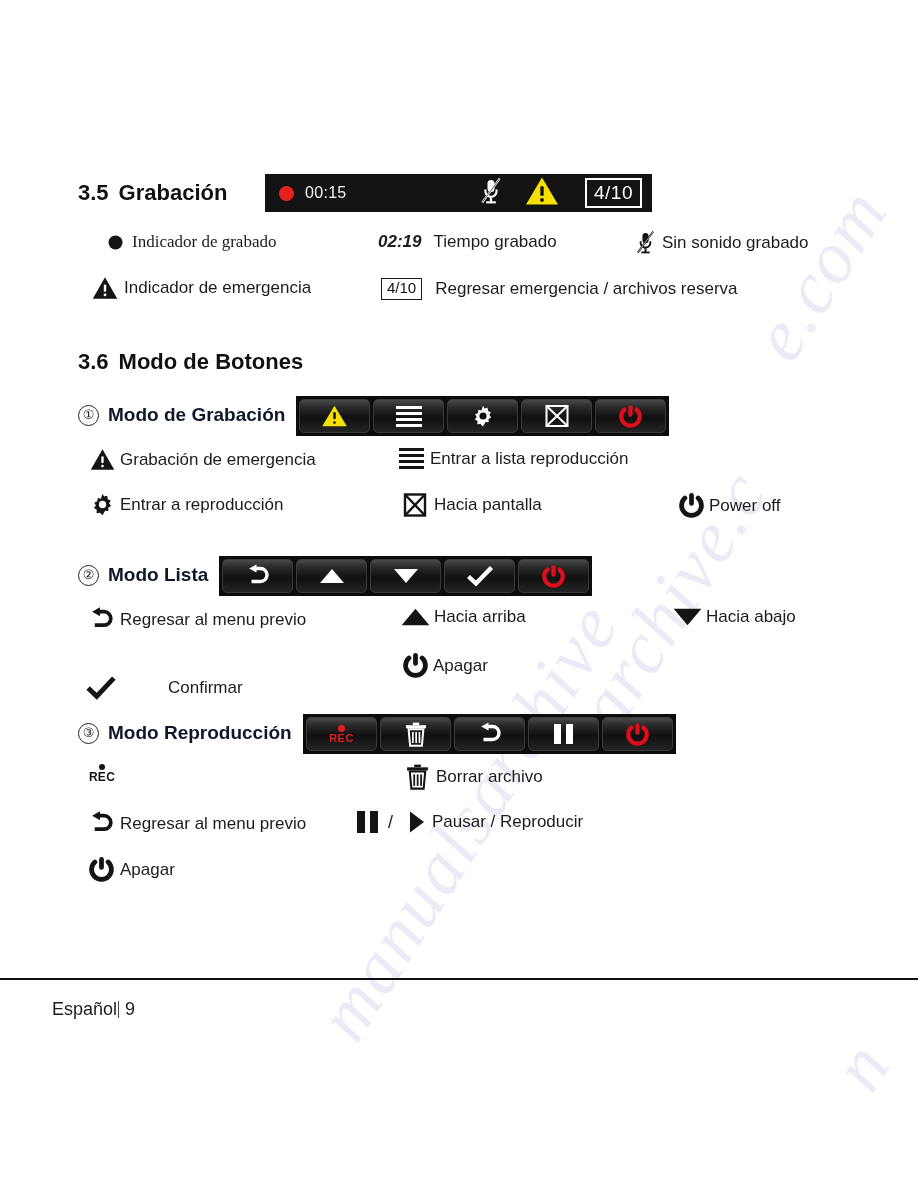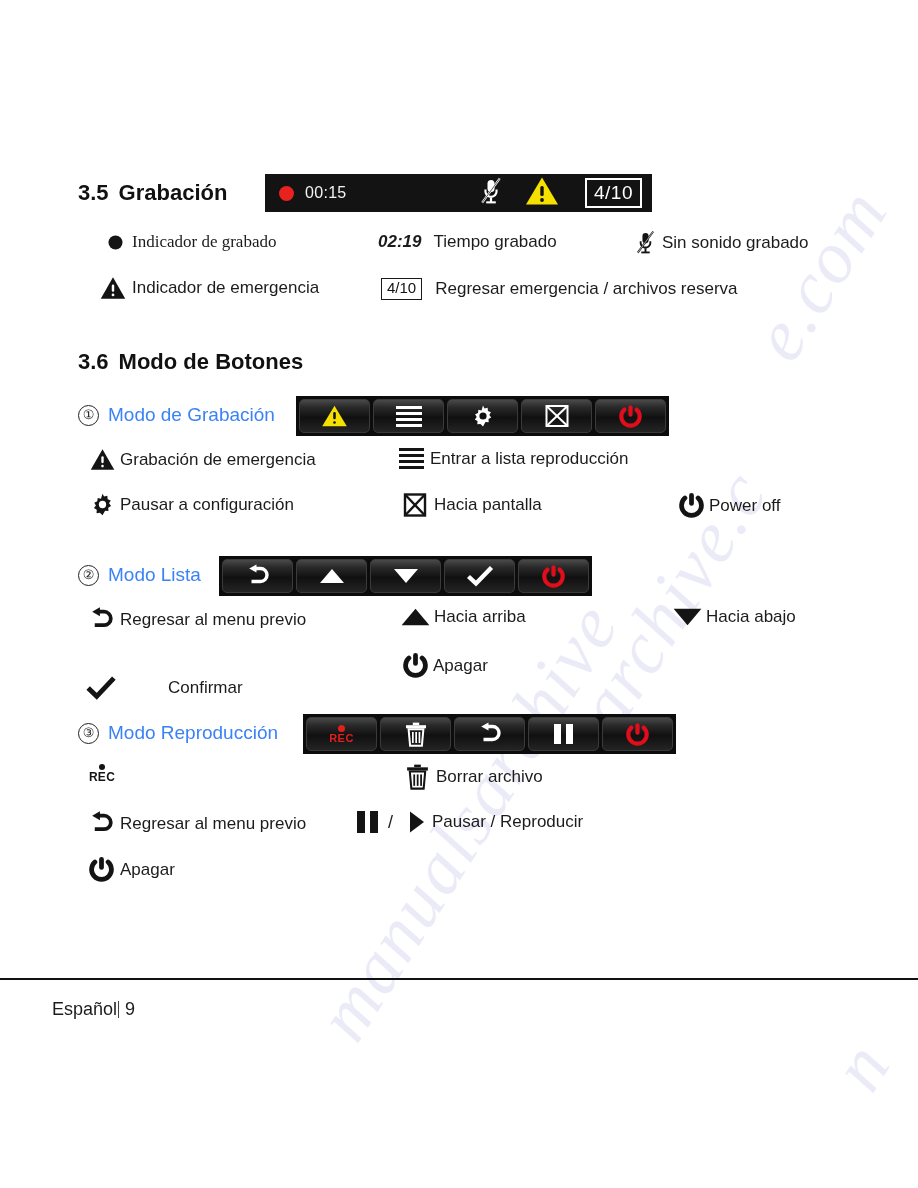--- a/index.html
+++ b/index.html
@@ -130,22 +130,22 @@
     border-radius: 50%;
     font-size: 13px;
     line-height: 17px;
     text-align: center;
     margin-right: 9px;
     color: #222;
     flex: 0 0 auto;
   }
   .mode-label .ml-text {
     font-size: 19px;
-    font-weight: normal;
-    color: #3b82f6;
+    font-weight: bold;
+    color: #0f172a;
   }
 
   
   .btnbar {
     position: absolute;
     background: #0c0c0c;
     padding: 3px;
     display: flex;
     gap: 3px;
     box-sizing: border-box;
@@ -300,21 +300,21 @@
           <rect x="10.9" y="20.6" width="2.2" height="4.4"></rect>
           <rect x="7.2" y="24.3" width="9.6" height="2.1"></rect>
         </g>
         <line x1="3.2" y1="25.6" x2="20.8" y2="1.4" stroke="#141414" stroke-width="2.1"></line>
         <line x1="3.2" y1="25.6" x2="20.8" y2="1.4" stroke="#ffffff" stroke-width="0.7"></line>
       </svg>
     </span>
     <span class="lg-label">Sin sonido grabado</span>
   </div>
 
-  <div class="legend-item" style="left:94px; top:276px;align-items:center;">
+  <div class="legend-item" style="left:86px; top:276px;align-items:center;">
     <span class="lg-icon" style="width:38px;">
       <svg width="26" height="24" viewBox="0 0 34 30">
         <path d="M17 1 L33 29 L1 29 Z" fill="#141414"></path>
         <rect x="15.4" y="10.5" width="3.2" height="9.5" rx="1.5" fill="#ffffff"></rect>
         <circle cx="17" cy="24" r="1.8" fill="#ffffff"></circle>
       </svg>
     </span>
     <span class="lg-label">Indicador de emergencia</span>
   </div>
 
@@ -392,21 +392,21 @@
     <span class="lg-label">Entrar a lista reproducción</span>
   </div>
 
   <div class="legend-item" style="left:84px; top:492px;">
     <span class="lg-icon" style="width:36px;">
       <svg width="25" height="25" viewBox="0 0 24 24">
         <path fill="#141414" d="M12 1.6l1.5 2.8 3.1-.7.4 3.2 2.9 1.3-1.6 2.7 1.9 2.5-2.7 1.7.2 3.2-3.2-.3L12 22.4l-2.5-2.4-3.2.3.2-3.2-2.7-1.7 1.9-2.5-1.6-2.7L7 8.9l.4-3.2 3.1.7z"></path>
         <circle cx="12" cy="12" r="3.5" fill="#ffffff"></circle>
       </svg>
     </span>
-    <span class="lg-label">Pausar a configuración</span>
+    <span class="lg-label">Entrar a reproducción</span>
   </div>
 
   <div class="legend-item" style="left:396px; top:492px;">
     <span class="lg-icon" style="width:38px;">
       <svg width="26" height="26" viewBox="0 0 26 24">
         <rect x="3" y="1.5" width="20" height="21" fill="none" stroke="#141414" stroke-width="2.4"></rect>
         <line x1="3" y1="1.5" x2="23" y2="22.5" stroke="#141414" stroke-width="2.4"></line>
         <line x1="23" y1="1.5" x2="3" y2="22.5" stroke="#141414" stroke-width="2.4"></line>
       </svg>
     </span>

